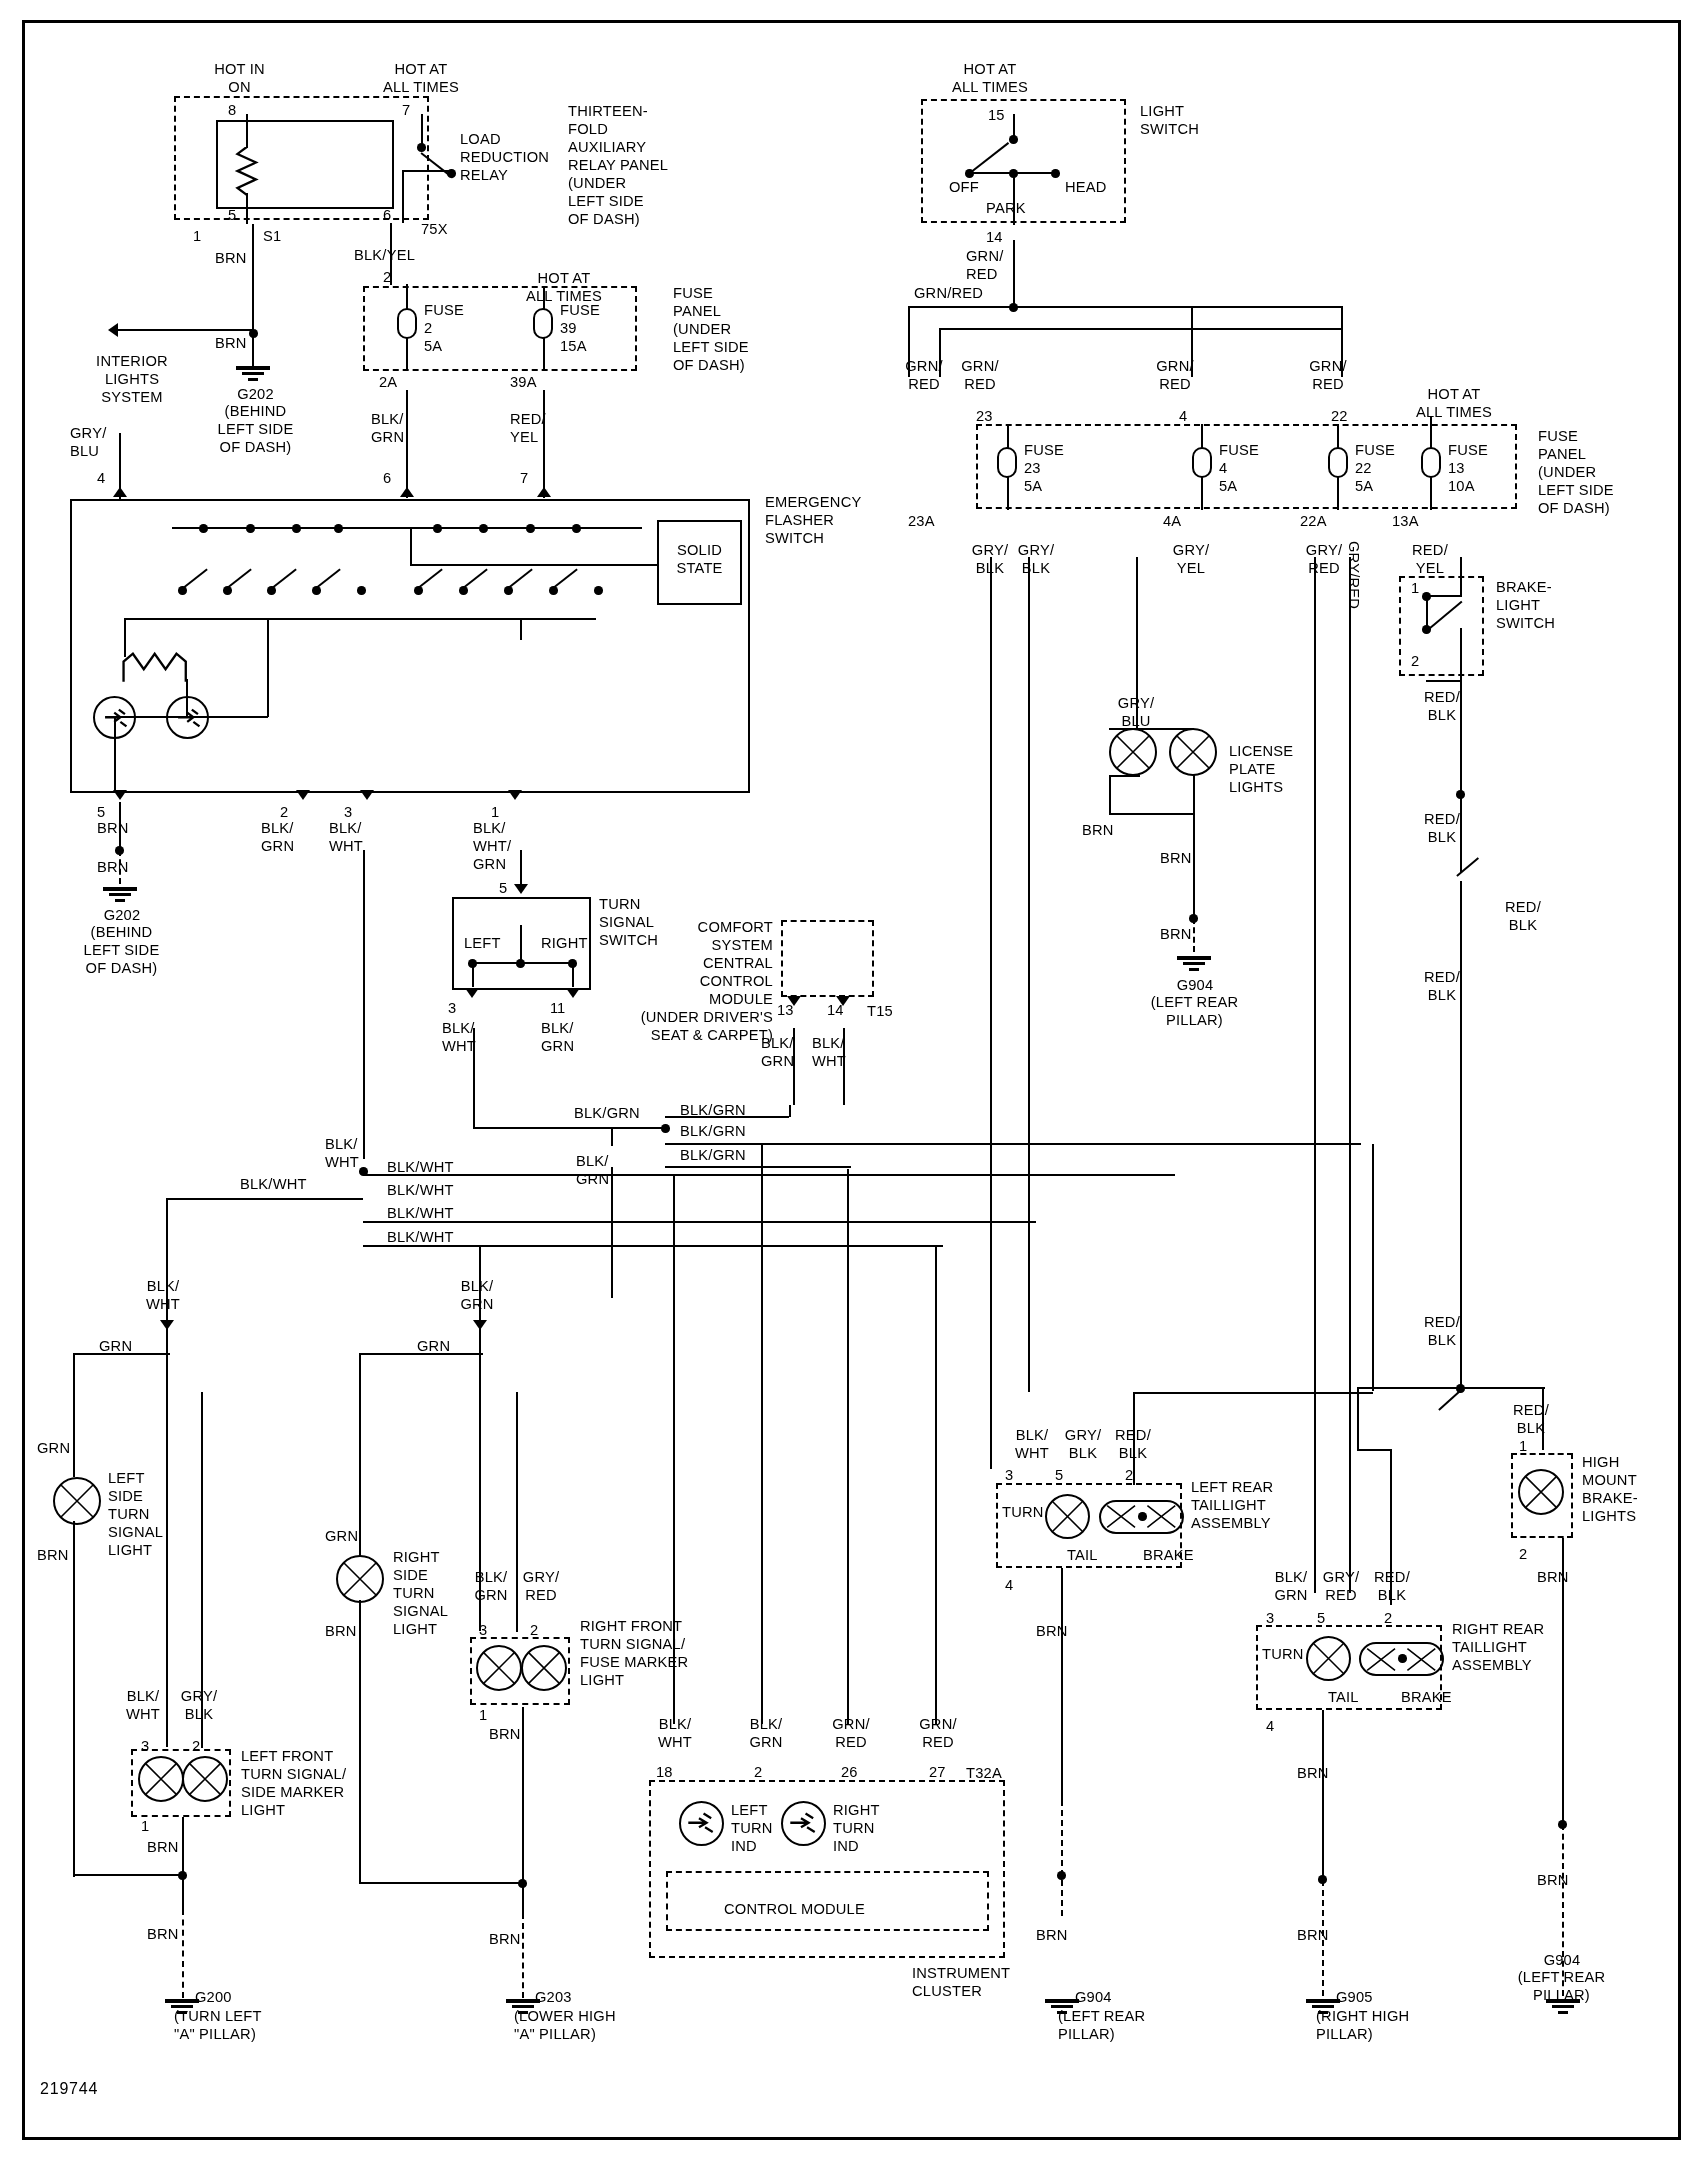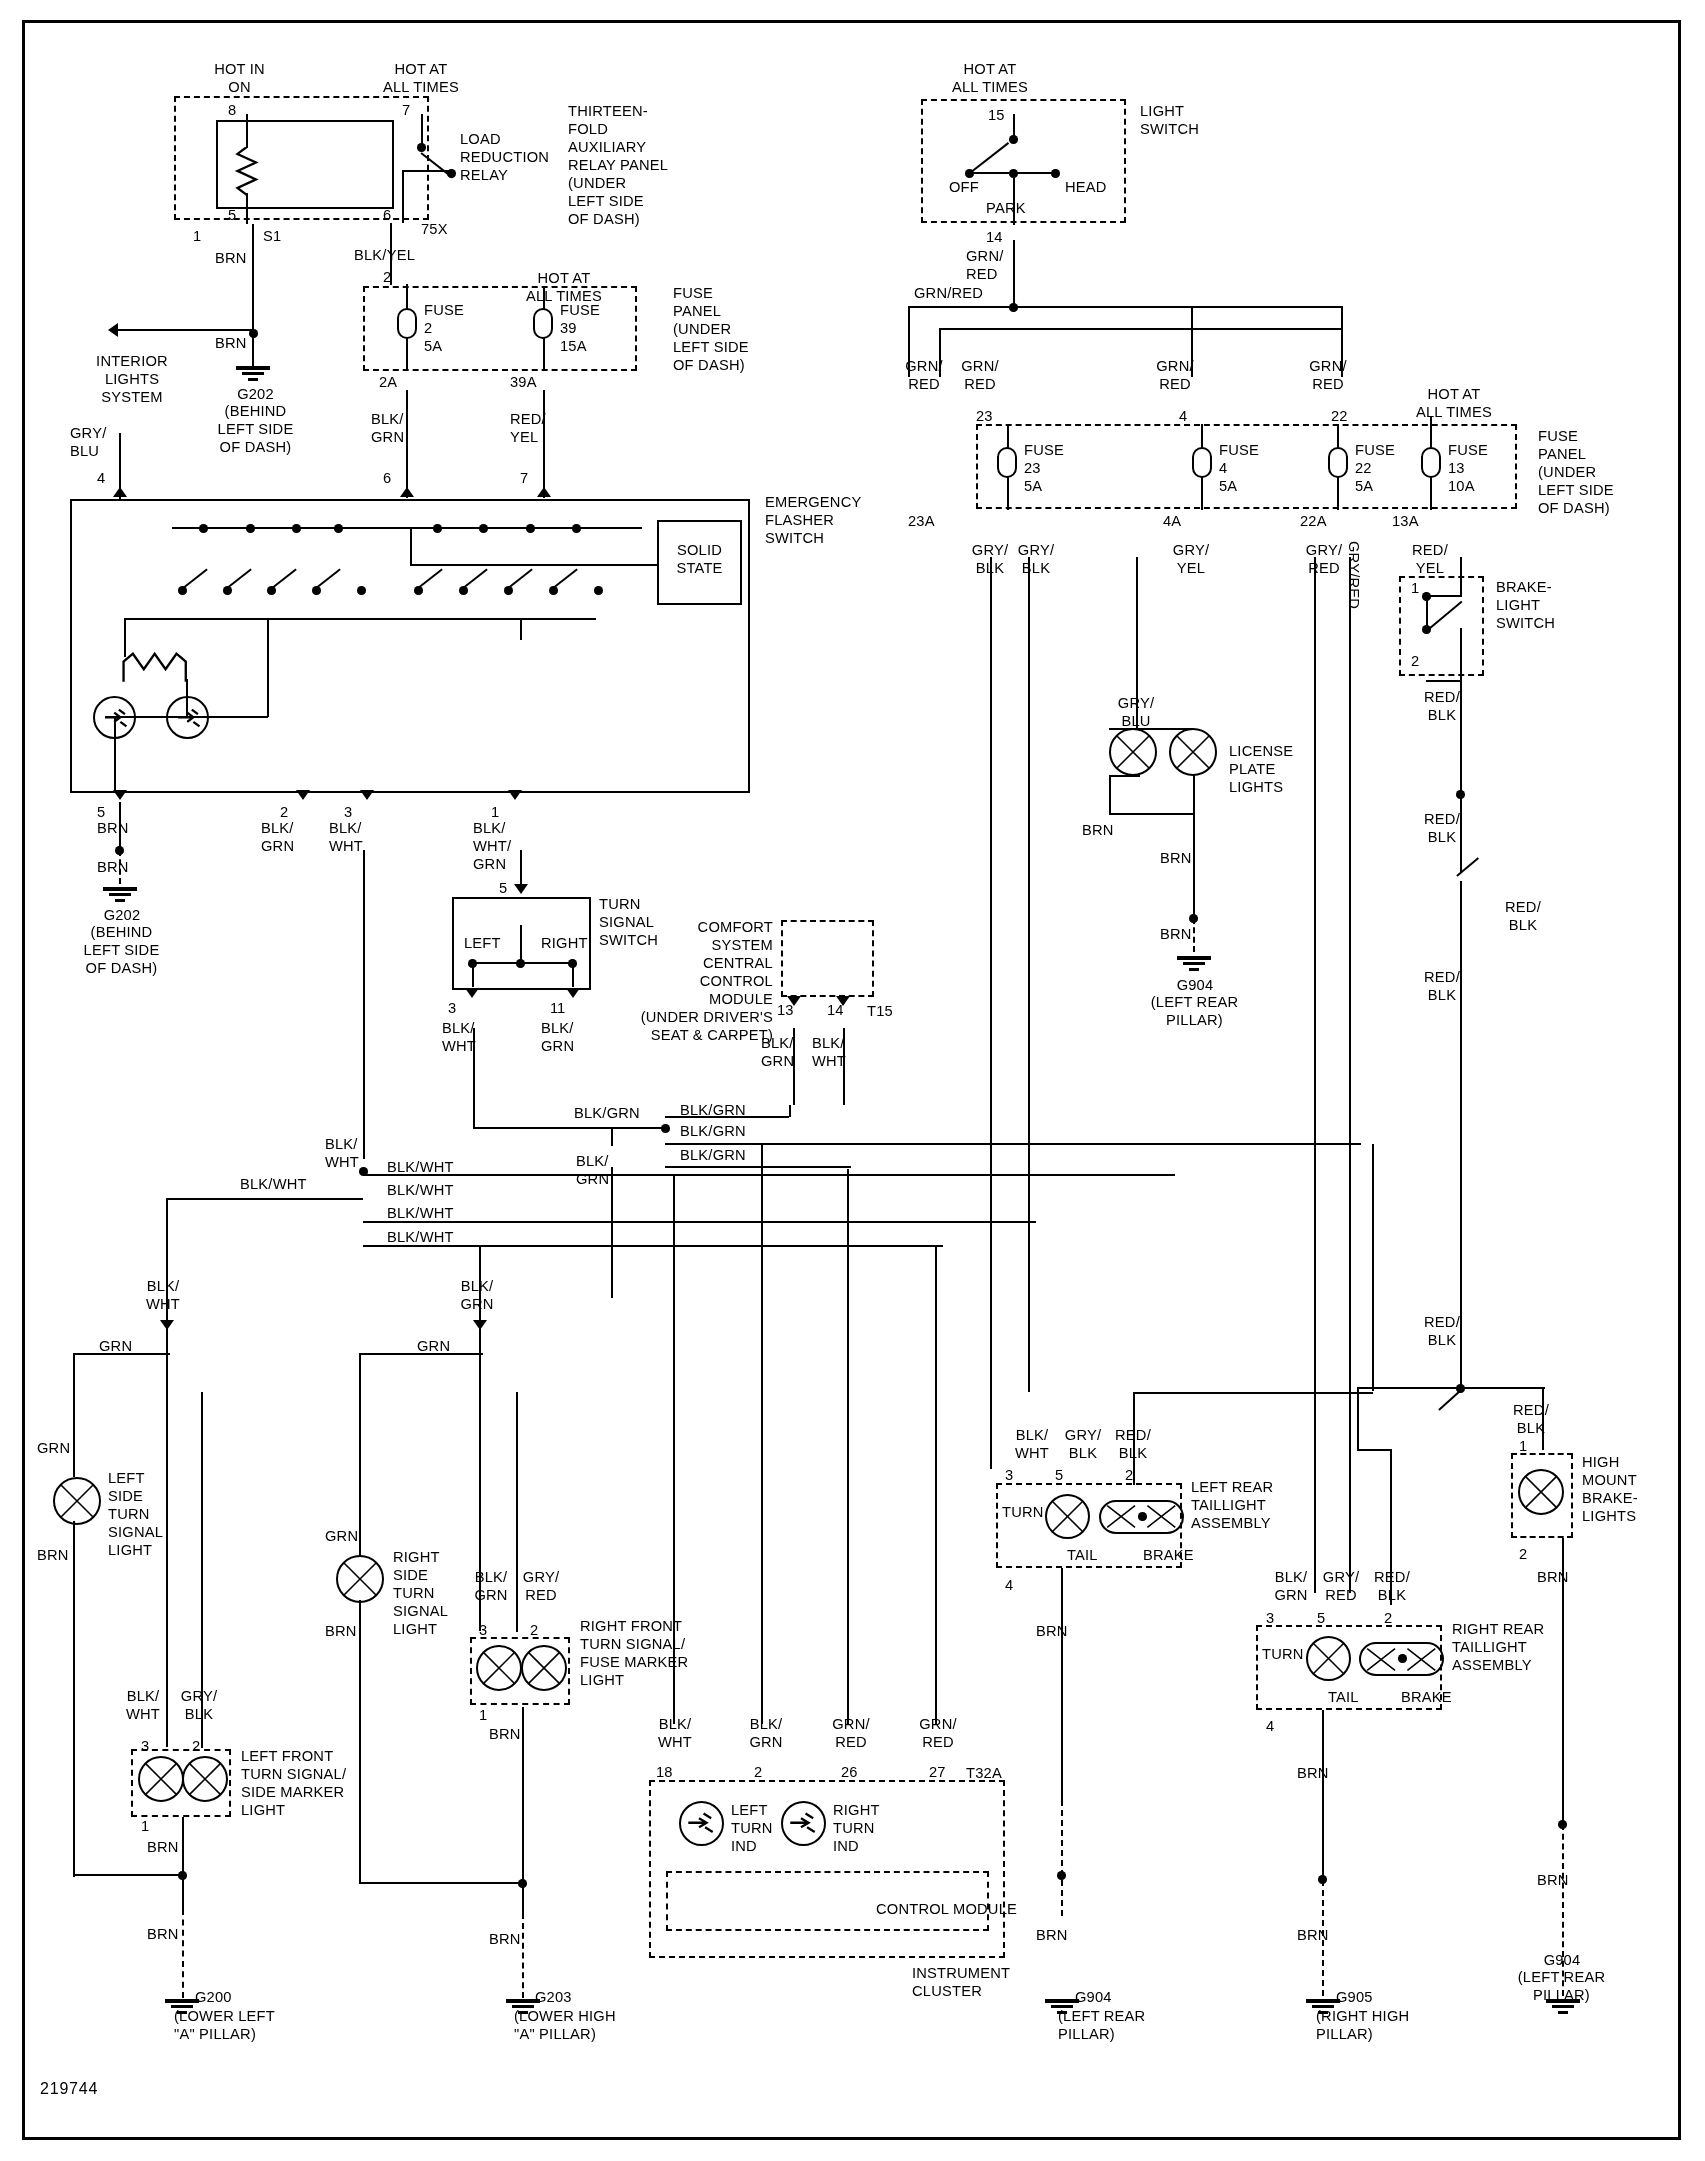--- a/index.html
+++ b/index.html
@@ -656,21 +656,21 @@
   <div class="lbl" style="left:147px;top:1838px;">BRN</div>
   <div class="dot" style="left:178px;top:1871px;"></div>
   <div class="vdash" style="left:182px;top:1909px;height:89px;"></div>
   <div class="lbl" style="left:147px;top:1925px;">BRN</div>
   <div class="gnd" style="left:165px;top:1999px;">
     <i style="width:34px;height:3.9px;"></i>
     <i style="width:21.6px;height:3.1px;"></i>
     <i style="width:10.8px;height:3.1px;"></i>
   </div>
   <div class="lbl" style="left:195px;top:1988px;">G200</div>
-  <div class="lbl" style="left:174px;top:2007px;">(LOWER LEFT
+  <div class="lbl" style="left:174px;top:2007px;">(TURN LEFT
 "A" PILLAR)</div>
 
   <div class="ln v" style="left:479px;top:1245px;height:108px;"></div>
   <div class="arrow-down" style="left:473px;top:1320px;"></div>
   <div class="lbl c" style="left:442px;top:1277px;width:70px;">BLK/
 GRN</div>
   <div class="lbl" style="left:417px;top:1337px;">GRN</div>
   <div class="ln h" style="left:359px;top:1353px;width:124px;"></div>
   <div class="ln v" style="left:359px;top:1353px;height:203px;"></div>
   <div class="lbl" style="left:325px;top:1527px;">GRN</div>
@@ -753,21 +753,21 @@
 IND</div>
   <div class="lamp" style="left:781px;top:1801px;width:45px;height:45px;"></div>
   <svg style="position:absolute;left:787px;top:1809px;" width="31" height="29" viewBox="0 0 40 38">
     <path d="M4 18 L26 18 M18 12 L28 18 L18 24 M24 6 L34 12 M26 24 L36 30" stroke="#000" stroke-width="3" fill="none"></path>
   </svg>
   <div class="lbl" style="left:833px;top:1801px;">RIGHT
 TURN
 IND</div>
 
   <div class="dash-box" style="left:666px;top:1871px;width:323px;height:60px;"></div>
-  <div class="lbl c" style="left:694px;top:1900px;width:323px;text-align:right;">CONTROL MODULE</div>
+  <div class="lbl c" style="left:633px;top:1900px;width:323px;">CONTROL MODULE</div>
   <div class="lbl" style="left:912px;top:1964px;">INSTRUMENT
 CLUSTER</div>
 
   <div class="lbl c" style="left:997px;top:1426px;width:70px;">BLK/
 WHT</div>
   <div class="lbl c" style="left:1048px;top:1426px;width:70px;">GRY/
 BLK</div>
   <div class="lbl c" style="left:1098px;top:1426px;width:70px;">RED/
 BLK</div>
   <div class="ln v" style="left:1133px;top:1392px;height:93px;"></div>

